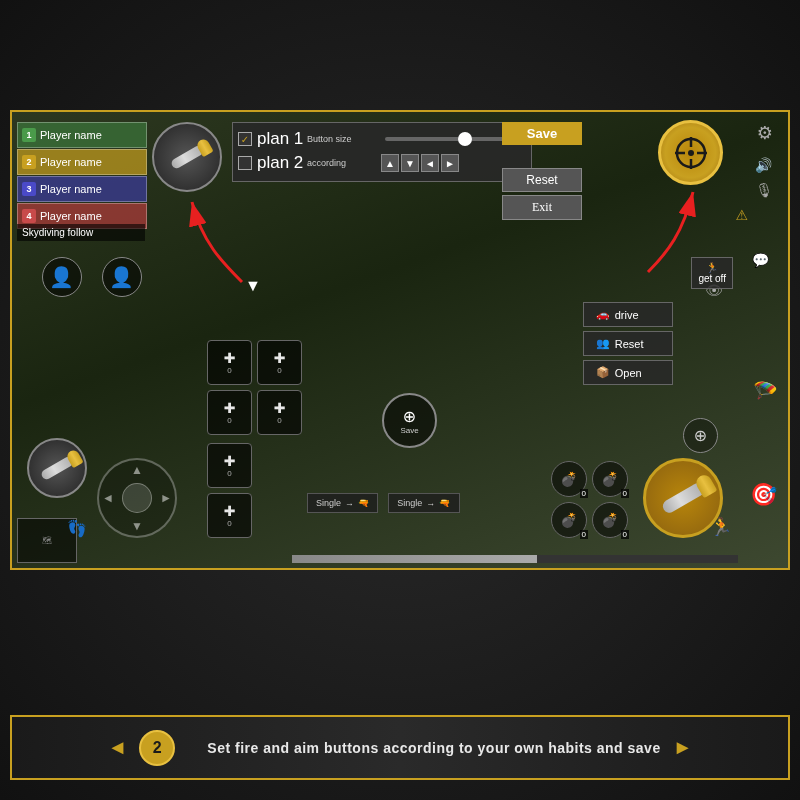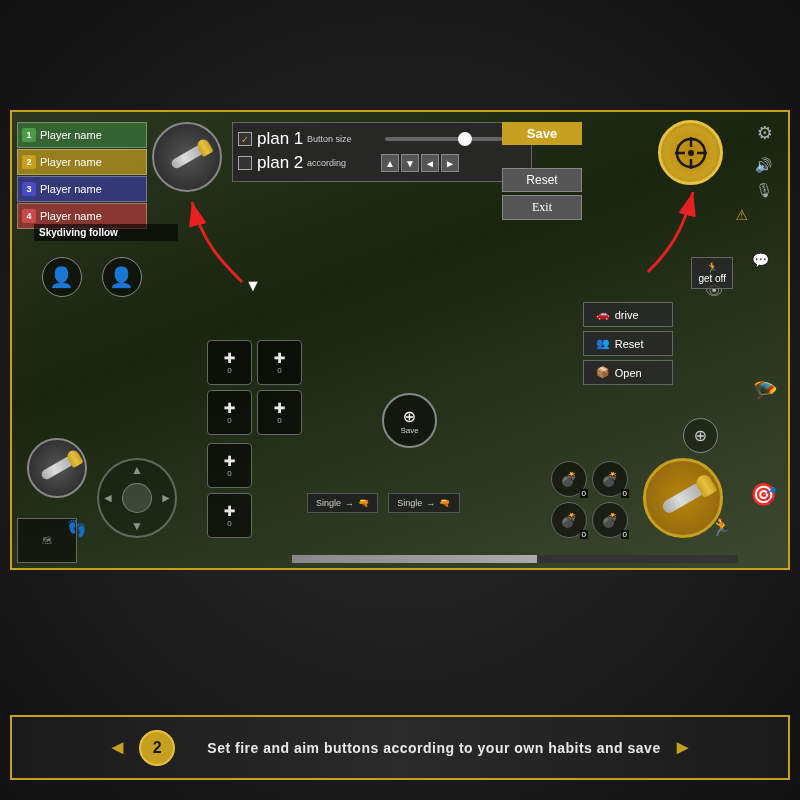--- a/index.html
+++ b/index.html
@@ -76,28 +76,27 @@
       flex-shrink: 0;
     }
     .p1 .player-num { background: #4a9a4a; }
     .p2 .player-num { background: #c8a020; }
     .p3 .player-num { background: #4a4ac8; }
     .p4 .player-num { background: #c84a4a; }
 
     .skydiving-text {
       position: absolute;
       top: 112px;
-      left: 22px;
-      width: 144px;
+      left: 5px;
+      width: 128px;
       background: rgba(0,0,0,0.6);
       color: #fff;
       font-size: 10px;
       padding: 3px 5px;
       z-index: 10;
-      font-weight: bold;
     }
 
     
     .weapon-circle-top {
       position: absolute;
       top: 10px;
       left: 140px;
       width: 70px;
       height: 70px;
       border-radius: 50%;

